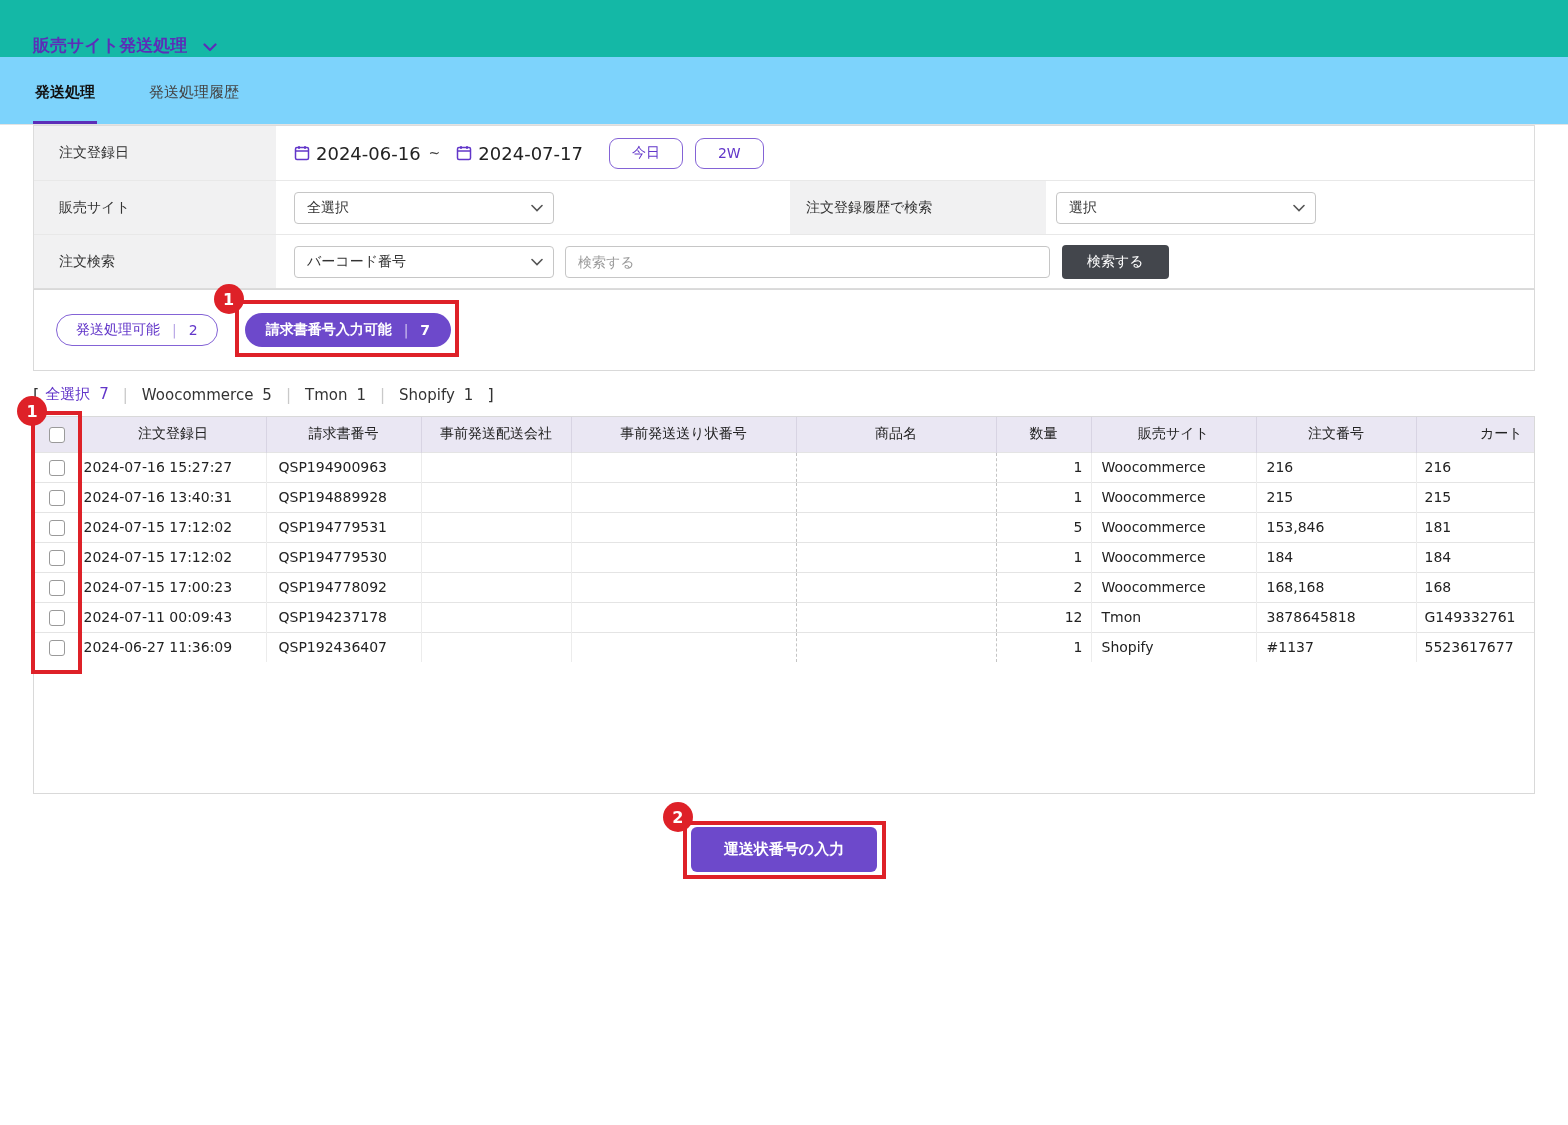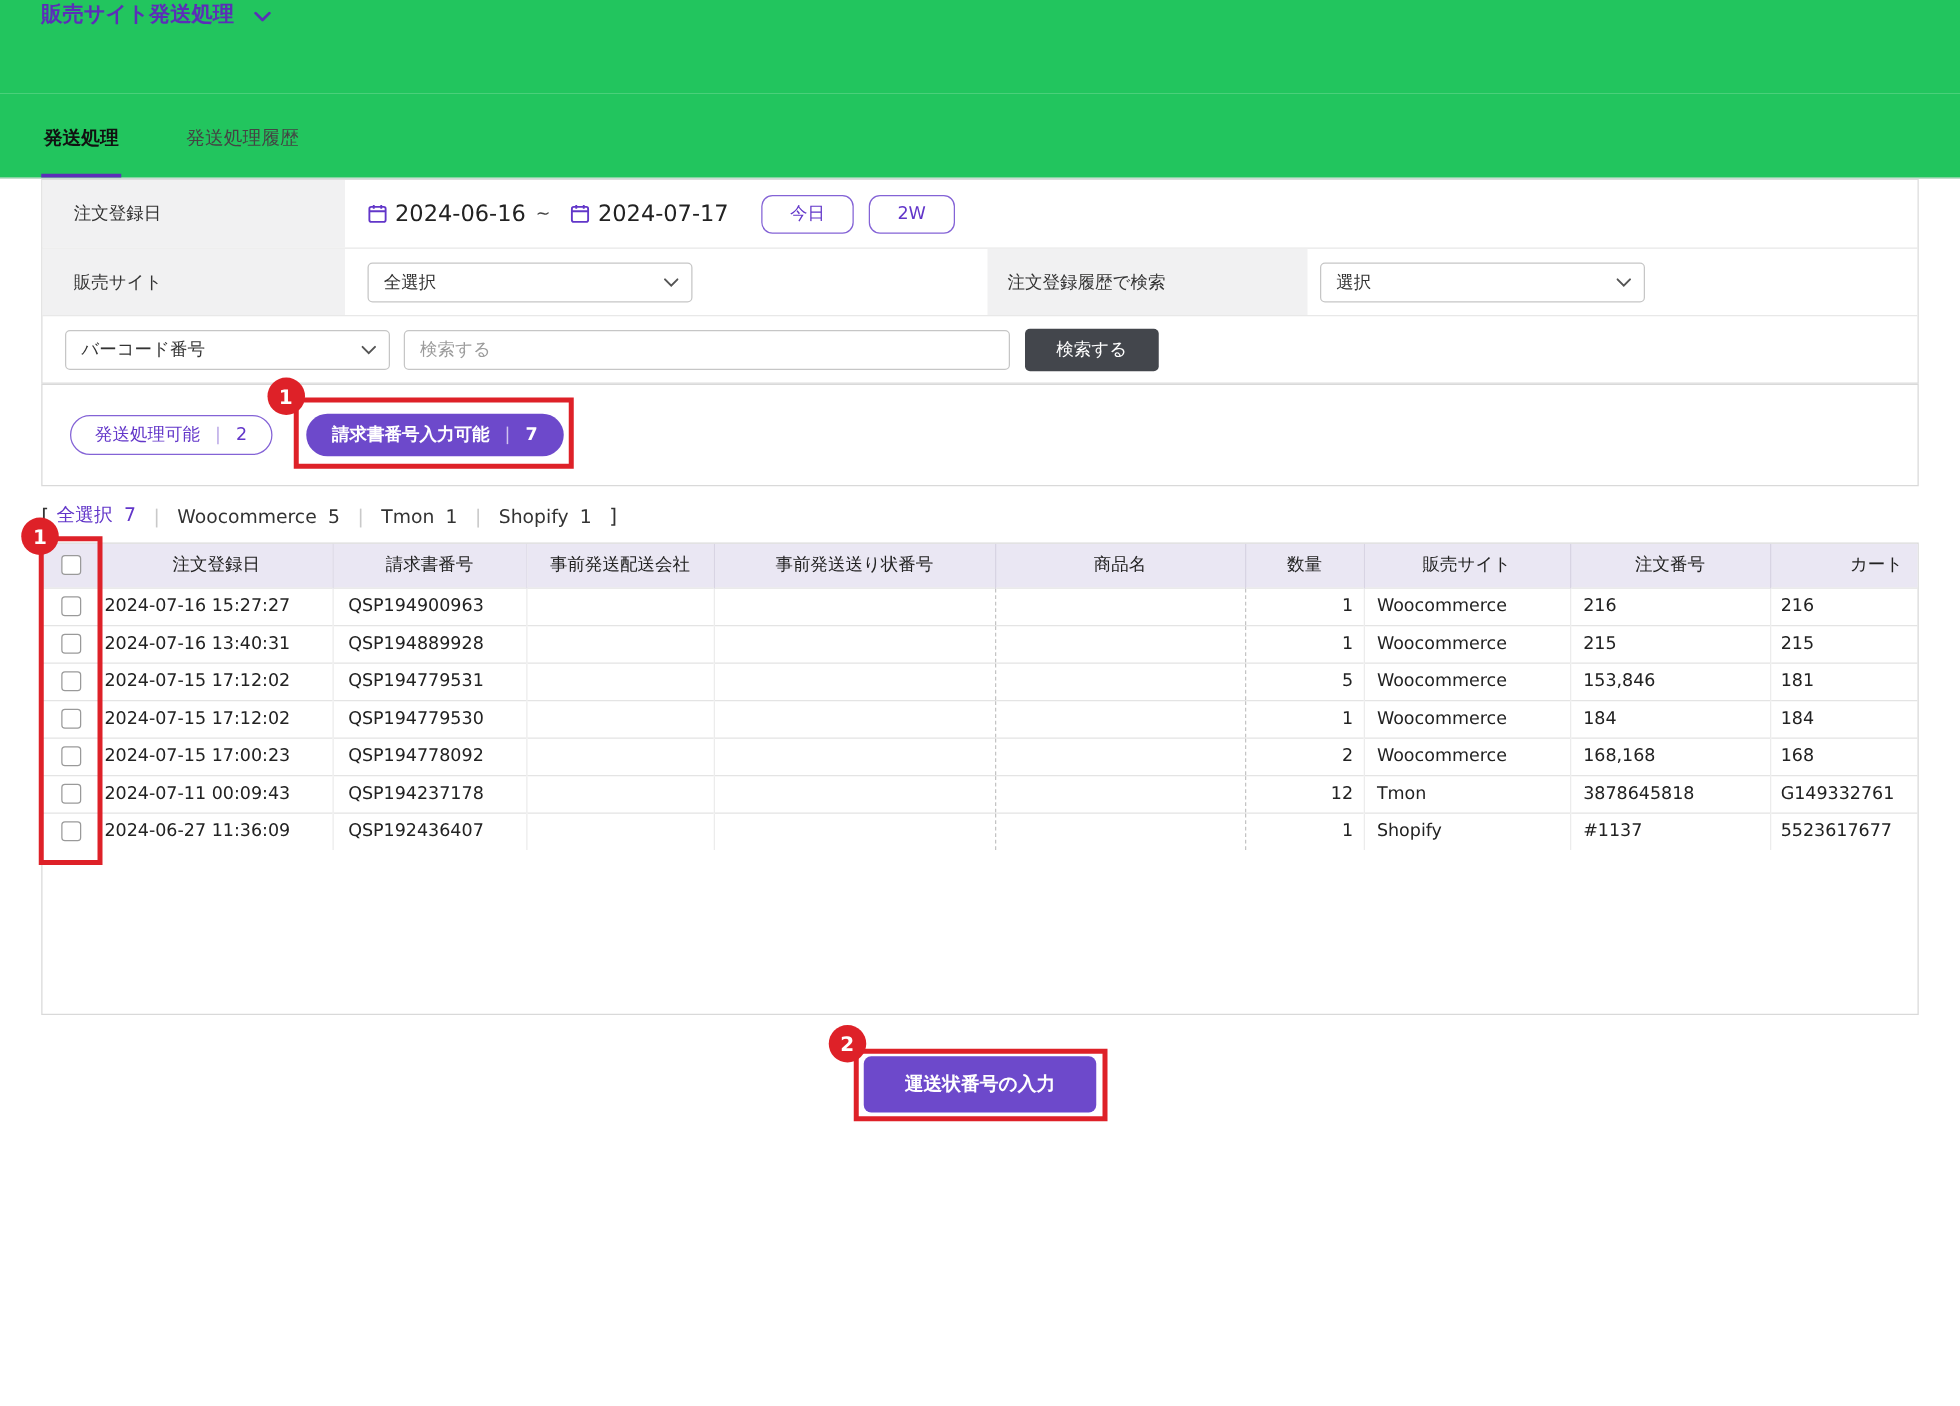--- a/index.html
+++ b/index.html
@@ -3,26 +3,26 @@
 <meta charset="utf-8">
 <style>
   * { margin:0; padding:0; box-sizing:border-box; }
   html,body { width:1568px; height:1125px; }
   body {
     background:#ffffff;
     font-family:"DejaVu Sans","Liberation Sans",sans-serif;
     color:#222; font-size:14px; overflow:hidden; position:relative;
   }
   
-  .topbar { height:75px; background:#22c55e; display:flex; align-items:flex-start; padding:0 33px; }
+  .topbar { height:57px; background:#14b8a6; display:flex; align-items:flex-end; padding:0 33px; }
   .title-wrap { display:flex; align-items:center; gap:16px; cursor:pointer; }
   .page-title { font-size:17px; font-weight:bold; color:#5c2eb8; }
   .title-chev { display:inline-flex; margin-top:3px; }
   
-  .tabs { display:flex; gap:50px; padding:0 33px; border-bottom:1px solid #e3e3e3; background:#22c55e;align-items:flex-end; }
+  .tabs { display:flex; gap:50px; padding:0 33px; border-bottom:1px solid #e3e3e3; background:#7dd3fc;align-items:flex-end; }
   .tab { font-size:15px; padding:26px 2px 22px; color:#444; position:relative; cursor:pointer; }
   .tab.active { font-weight:bold; color:#111; }
   .tab.active::after { content:""; position:absolute; left:0; right:0; bottom:0; height:3px; background:#5c2eb8; }
   .content { padding:0 33px; }
   .section-heading { font-size:15.5px; font-weight:bold; color:#111; margin:48px 0 18px; }
   
   .search-table { border:1px solid #dcdcdc; }
   .search-row { display:flex; align-items:center; height:54px; border-top:1px solid #e8e8e8; }
   .search-row:first-child { border-top:none; }
   .search-label { width:242px; height:100%; background:#f1f1f2; display:flex; align-items:center;
@@ -184,20 +184,21 @@
         <span>選択</span>
         <span class="chev">
           <svg width="12" height="8" viewBox="0 0 12 8">
               <path d="M1 1.5 L6 6.5 L11 1.5" fill="none" stroke="#555" stroke-width="1.6" stroke-linecap="round"></path>
             </svg>
         </span>
       </div>
     </div>
 
     <div class="search-row">
+      <div class="search-label">注文検索</div>
       <div class="select">
         <span>バーコード番号</span>
         <span class="chev">
           <svg width="12" height="8" viewBox="0 0 12 8">
               <path d="M1 1.5 L6 6.5 L11 1.5" fill="none" stroke="#555" stroke-width="1.6" stroke-linecap="round"></path>
             </svg>
         </span>
       </div>
       <input class="text-input" type="text" placeholder="検索する" style="">
       <button class="dark-btn">検索する</button>

